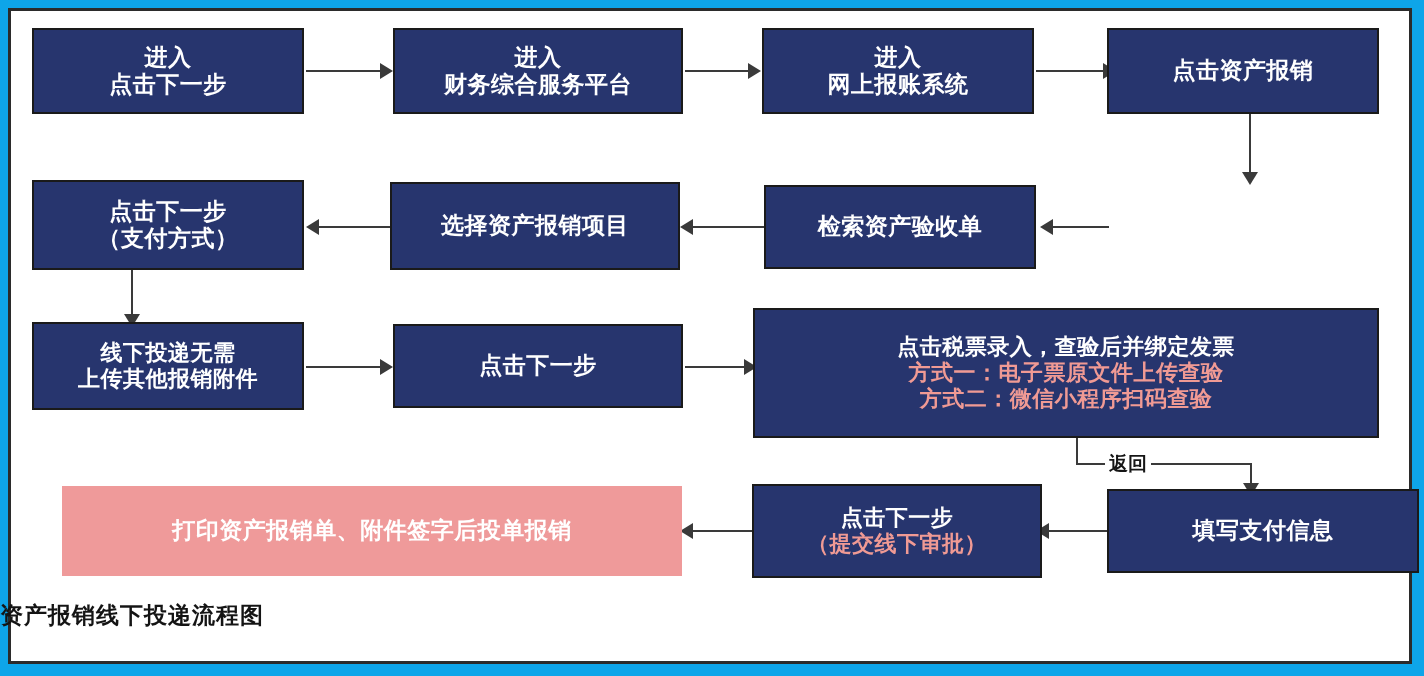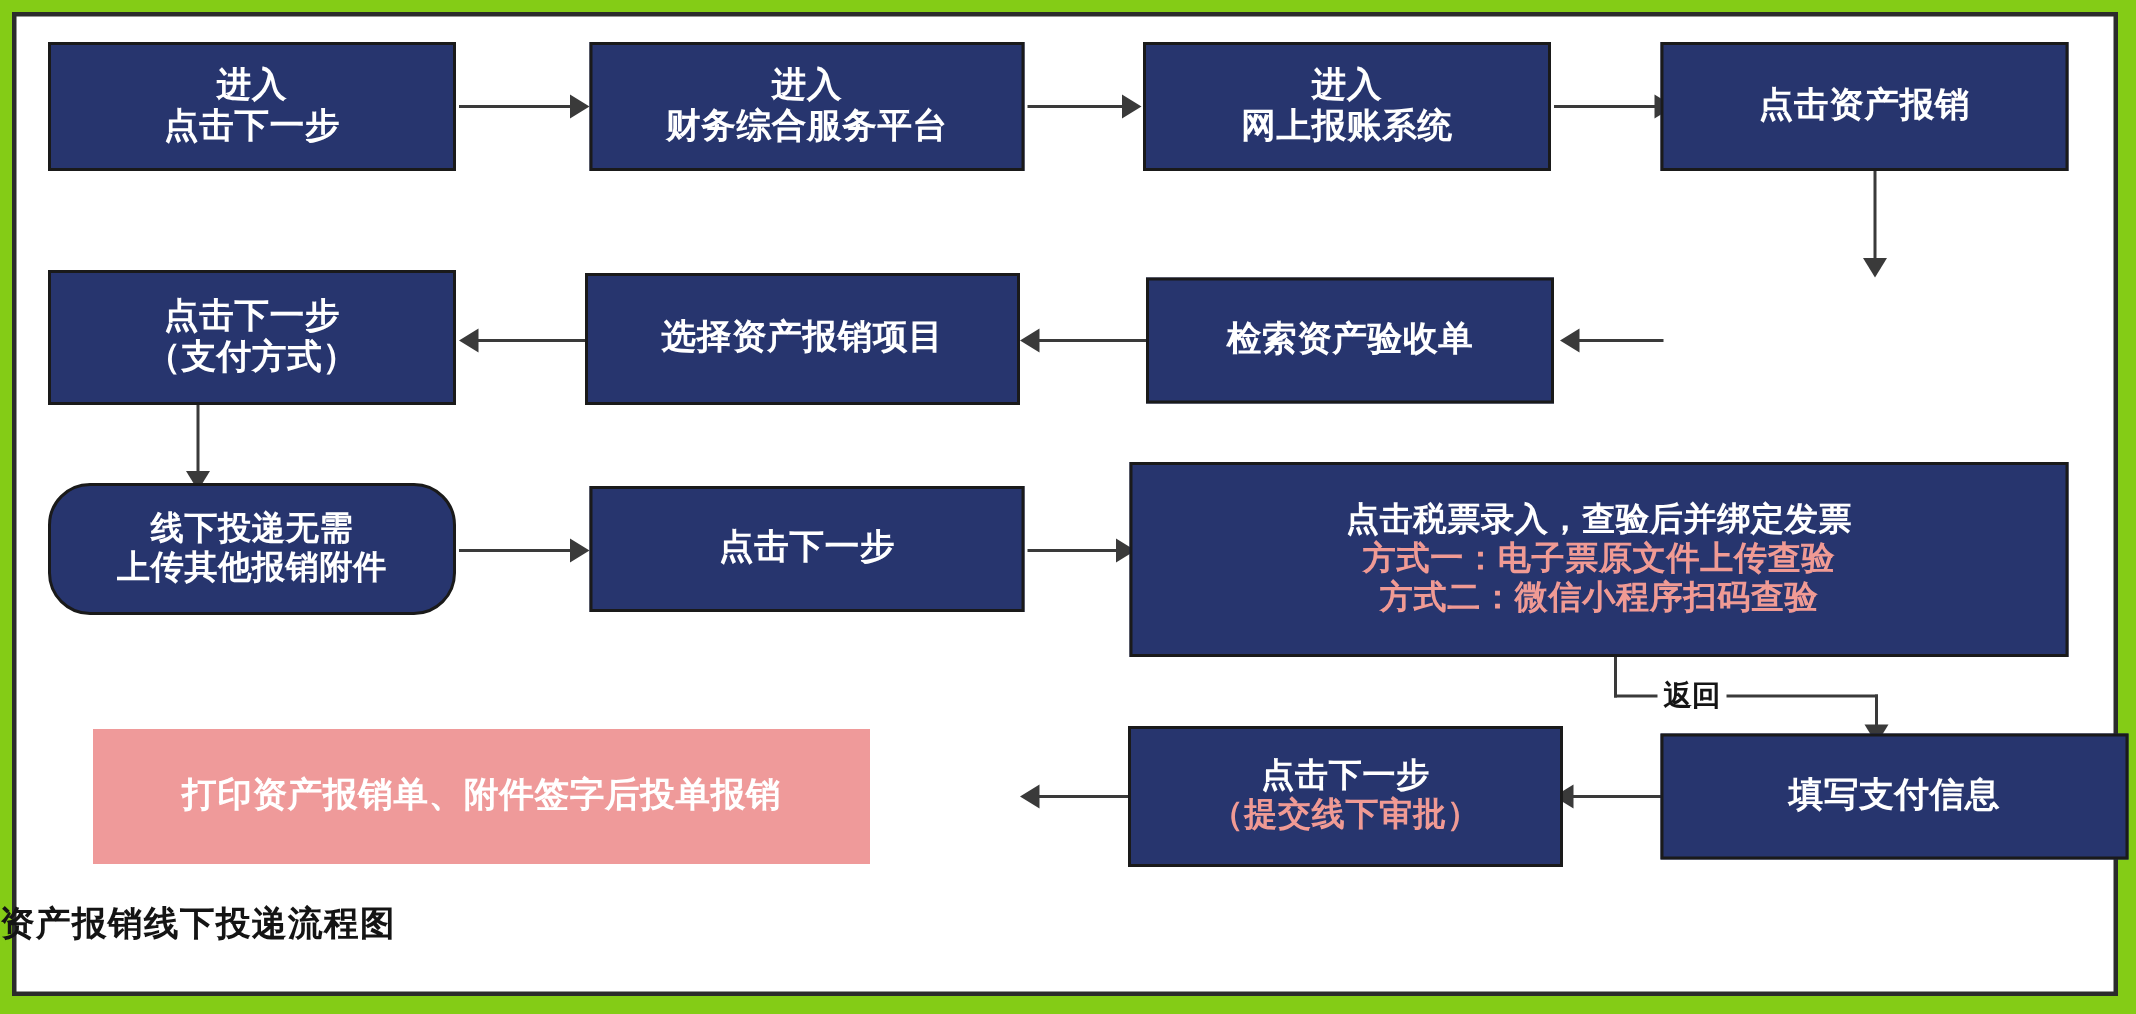--- a/index.html
+++ b/index.html
@@ -8,21 +8,21 @@
     padding: 0;
     background: #ffffff;
   }
   body {
     font-family: "DejaVu Sans", "Liberation Sans", sans-serif;
   }
   #canvas {
     position: relative;
     width: 1424px;
     height: 676px;
-    background: #84cc16;
+    background: #0ea5e9;
     overflow: hidden;
   }
   .frame {
     position: absolute;
     left: 8px;
     top: 8px;
     width: 1404px;
     height: 656px;
     border: 3px solid #2b2b2b;
     box-sizing: border-box;
@@ -167,21 +167,21 @@
   <div class="arrow left" style="left:306px; top:219px;"></div>
 
   <div class="node navy" style="left:32px; top:180px; width:272px; height:90px;">
     <span class="ln white s23">点击下一步</span>
     <span class="ln white s23">（支付方式）</span>
   </div>
 
   <div class="conn v" style="left:131px; top:270px; height:50px;"></div>
   <div class="arrow down" style="left:124px; top:314px;"></div>
 
-  <div class="node navy" style="left:32px; top:322px; width:272px; height:88px;border-radius:28px;">
+  <div class="node navy" style="left:32px; top:322px; width:272px; height:88px;">
     <span class="ln white s22">线下投递无需</span>
     <span class="ln white s22">上传其他报销附件</span>
   </div>
 
   <div class="conn h" style="left:306px; top:366px; width:76px;"></div>
   <div class="arrow right" style="left:380px; top:359px;"></div>
 
   <div class="node navy" style="left:393px; top:324px; width:290px; height:84px;">
     <span class="ln white s23">点击下一步</span>
   </div>
@@ -209,18 +209,18 @@
   <div class="arrow left" style="left:1036px; top:523px;"></div>
 
   <div class="node navy" style="left:752px; top:484px; width:290px; height:94px;">
     <span class="ln white s22">点击下一步</span>
     <span class="ln salmon s22">（提交线下审批）</span>
   </div>
 
   <div class="conn h" style="left:690px; top:530px; width:64px;"></div>
   <div class="arrow left" style="left:680px; top:523px;"></div>
 
-  <div class="node pink" style="left:62px; top:486px; width:518px; height:90px;">
+  <div class="node pink" style="left:62px; top:486px; width:620px; height:90px;">
     <span class="ln white s23">打印资产报销单、附件签字后投单报销</span>
   </div>
 
   <div class="chart-title" style="left:0px; top:600px; width:1424px;">资产报销线下投递流程图</div>
 </div>
 
 </body></html>

